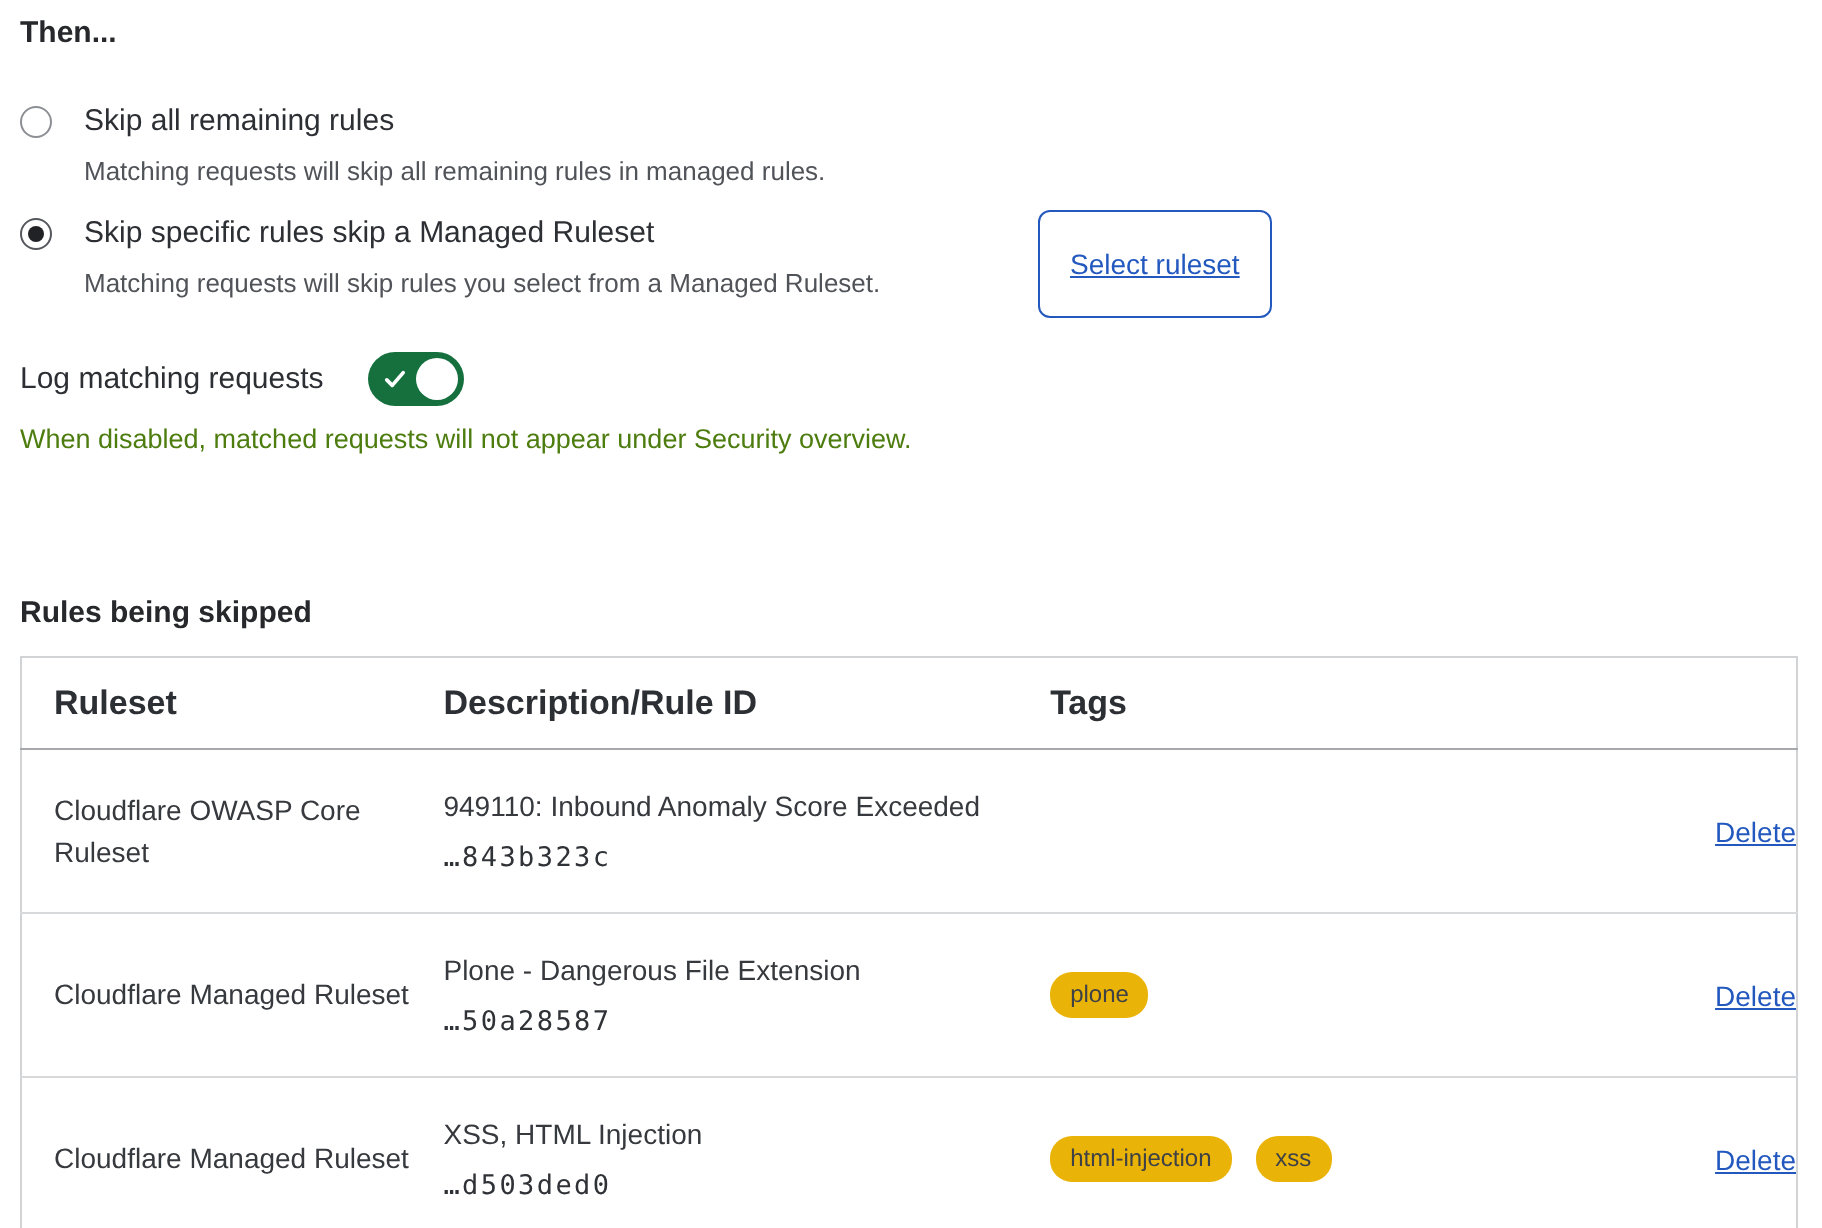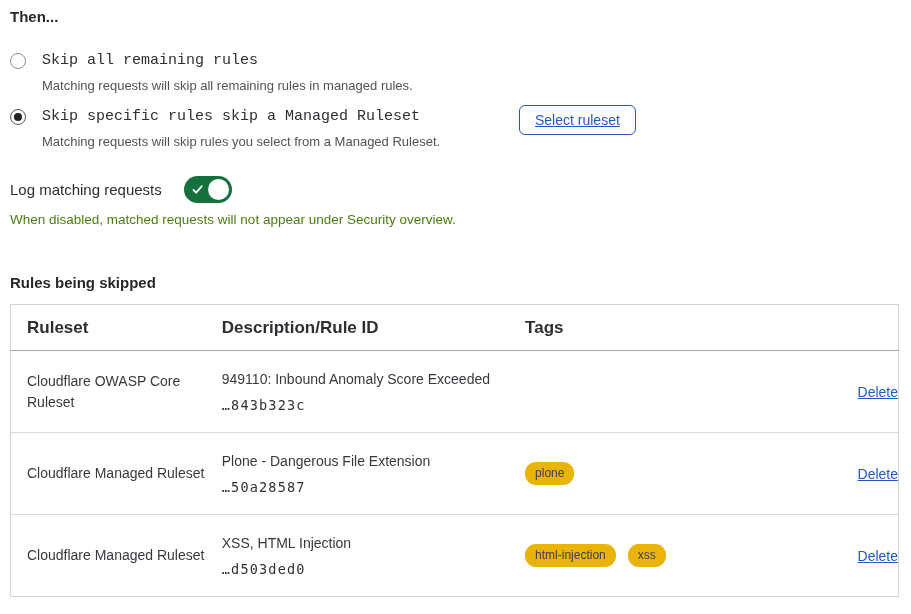--- a/index.html
+++ b/index.html
@@ -26,28 +26,28 @@
     border: 1.5px solid #8c8f94; background: #fff;
     margin-top: 2px; flex-shrink: 0; cursor: pointer;
   }
   .radio.checked { border-color: #54575c; position: relative; }
   .radio.checked::after {
     content: ""; position: absolute; left: 50%; top: 50%;
     width: 8px; height: 8px; margin: -4px 0 0 -4px;
     background: #202225; border-radius: 50%;
   }
   .option-text { margin-left: 16px; }
-  .option-label { font-size: 15px; line-height: 20px; color: #2c2f33; font-family: Liberation Mono, monospace; }
+  .option-label { font-size: 15px; line-height: 20px; color: #2c2f33; }
   .option-desc { font-size: 13px; line-height: 17px; color: #505358; margin-top: 6px; }
 
   .select-ruleset-btn {
     position: absolute; left: 509px; top: -2px;
     display: inline-block; background: #fff;
     border: 1px solid #2358bf; border-radius: 6px;
-    padding: 6px 15px; font-size: 14px; line-height: 16px;
+    padding: 18px 15px; font-size: 14px; line-height: 16px;
     color: #2358bf; text-decoration: underline;
     font-family: "Liberation Sans", sans-serif; cursor: pointer;
   }
 
   
   .log-row { display: flex; align-items: center; margin-top: 26px; gap: 22px; }
   .log-label { font-size: 15px; color: #2c2f33; }
   .toggle {
     width: 48px; height: 27px; border-radius: 14px;
     background: #15703e; position: relative; cursor: pointer; border: none;
@@ -55,21 +55,21 @@
   .toggle .check-icon {
     position: absolute; left: 8px; top: 8px; width: 11px; height: 11px;
   }
   .toggle .knob {
     position: absolute; right: 3px; top: 3px;
     width: 21px; height: 21px; border-radius: 50%; background: #fff;
   }
   .help-text { font-size: 13.5px; color: #4d7c0f; margin-top: 8px; line-height: 18px; }
 
   
-  .table-title { margin-top: 44px; }
+  .table-title { margin-top: 68px; }
   table.rules-table {
     margin-top: 11px; width: 889px;
     border: 1px solid #d2d3d5; border-collapse: collapse; table-layout: fixed;
   }
   .rules-table thead th {
     height: 46px; text-align: left; vertical-align: middle;
     font-size: 17px; font-weight: 700; color: #2c2f33;
     border-bottom: 1px solid #a6a8ab; padding: 0;
   }
   .rules-table th.col-ruleset, .rules-table td.cell-ruleset { padding-left: 16px; }

